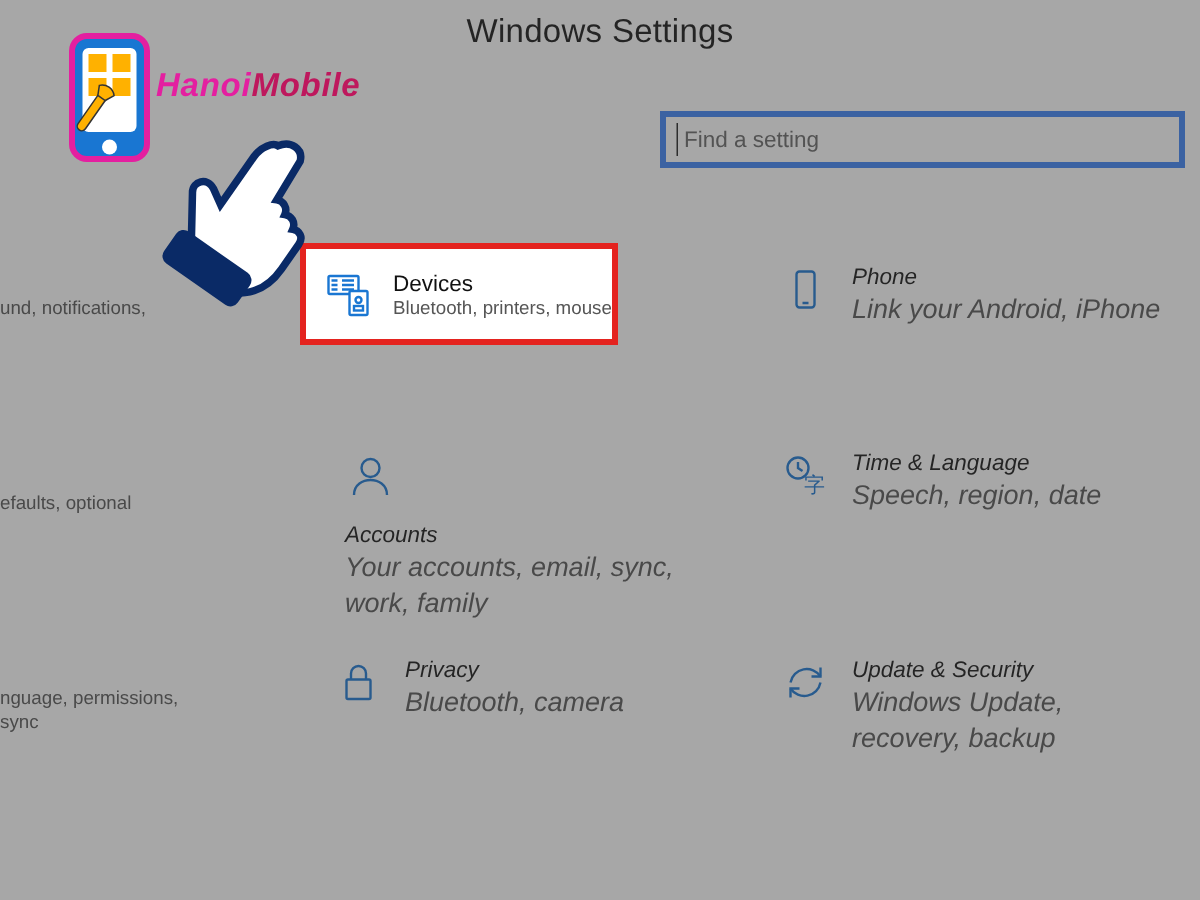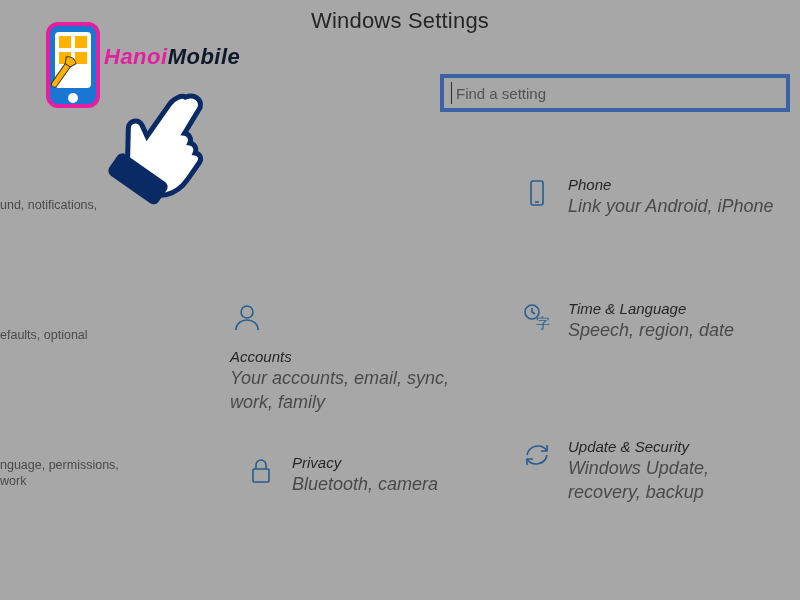--- a/index.html
+++ b/index.html
@@ -132,21 +132,21 @@
     left: 104px;
     top: 44px;
     font-size: 22px;
     font-weight: 800;
     font-style: italic;
     letter-spacing: .5px;
     z-index: 10;
     white-space: nowrap;
   }
   .wm-text .p1 { color: #e41fa0; }
-  .wm-text .p2 { color: #0f172a; }
+  .wm-text .p2 { color: #be185d; }
   .hand {
     position: absolute;
     left: 92px;
     top: 78px;
     width: 140px;
     height: 140px;
     z-index: 9;
   }
 
   
@@ -166,21 +166,21 @@
     <div class="title">Windows Settings</div>
 
     <div class="search-wrap">
       <input class="search-input" type="text" placeholder="Find a setting" style="">
     </div>
     <div class="caret"></div>
 
     <div class="frag" style="left:0;top:198px;">und, notifications,</div>
     <div class="frag" style="left:0;top:328px;">efaults, optional</div>
     <div class="frag" style="left:0;top:458px;">nguage, permissions,</div>
-    <div class="frag" style="left:0;top:474px;">work</div>
+    <div class="frag" style="left:0;top:474px;">sync</div>
 
     <div class="tile" style="left:520px; top:176px;">
       <span class="ico">
         <svg viewBox="0 0 32 32">
             <rect x="10" y="4" width="12" height="24" rx="2"></rect>
             <line x1="14" y1="25" x2="18" y2="25"></line>
           </svg>
       </span>
       <span class="tt">
         <div class="h">Phone</div>
@@ -208,21 +208,21 @@
             <path d="M11 7v4l3 2"></path>
             <text x="15" y="27" font-size="14" stroke="none" fill="#1976d2" font-family="Segoe UI">字</text>
           </svg>
       </span>
       <span class="tt">
         <div class="h">Time &amp; Language</div>
         <div class="s">Speech, region, date</div>
       </span>
     </div>
 
-    <div class="tile" style="left:244px; top:438px;margin-top:16px;">
+    <div class="tile" style="left:222px; top:438px;">
       <span class="ico">
         <svg viewBox="0 0 32 32">
             <rect x="8" y="14" width="16" height="13" rx="1"></rect>
             <path d="M11 14v-4a5 5 0 0 1 10 0v4"></path>
           </svg>
       </span>
       <span class="tt">
         <div class="h">Privacy</div>
         <div class="s">Bluetooth, camera</div>
       </span>
@@ -240,20 +240,40 @@
       <span class="tt">
         <div class="h">Update &amp; Security</div>
         <div class="s">Windows Update, recovery, backup</div>
       </span>
     </div>
 
   </div>
 
   <div class="dim"></div>
 
+  <div class="highlight-box">
+    <span class="ico">
+      <svg viewBox="0 0 34 34">
+        <rect x="3" y="5" width="20" height="12" rx="1"></rect>
+        <line x1="5" y1="8" x2="9" y2="8"></line>
+          <line x1="5" y1="11" x2="9" y2="11"></line>
+          <line x1="5" y1="14" x2="9" y2="14"></line>
+        <line x1="12" y1="8" x2="20" y2="8"></line>
+          <line x1="12" y1="11" x2="20" y2="11"></line>
+          <line x1="12" y1="14" x2="20" y2="14"></line>
+        <rect x="17" y="15" width="12" height="16" rx="1" fill="#fff"></rect>
+        <circle cx="23" cy="21" r="2"></circle>
+          <rect x="20" y="25" width="6" height="3"></rect>
+      </svg>
+    </span>
+    <span class="tt">
+      <div class="h">Devices</div>
+      <div class="s">Bluetooth, printers, mouse</div>
+    </span>
+  </div>
 
   <div class="wm-phone">
     <svg viewBox="0 0 70 90">
       <rect x="10" y="2" width="50" height="82" rx="10" fill="#1976d2" stroke="#e41fa0" stroke-width="4"></rect>
       <rect x="17" y="10" width="36" height="56" rx="4" fill="#fff" stroke="none"></rect>
       <rect x="21" y="14" width="12" height="12" fill="#ffb100" stroke="none"></rect>
       <rect x="37" y="14" width="12" height="12" fill="#ffb100" stroke="none"></rect>
       <rect x="21" y="30" width="12" height="12" fill="#ffb100" stroke="none"></rect>
       <rect x="37" y="30" width="12" height="12" fill="#ffb100" stroke="none"></rect>
       <circle cx="35" cy="76" r="5" fill="#fff" stroke="none"></circle>

